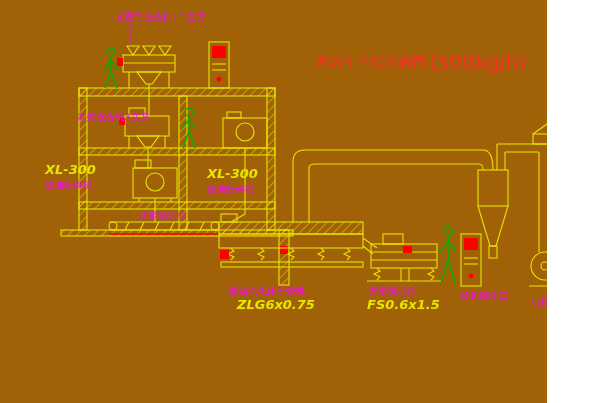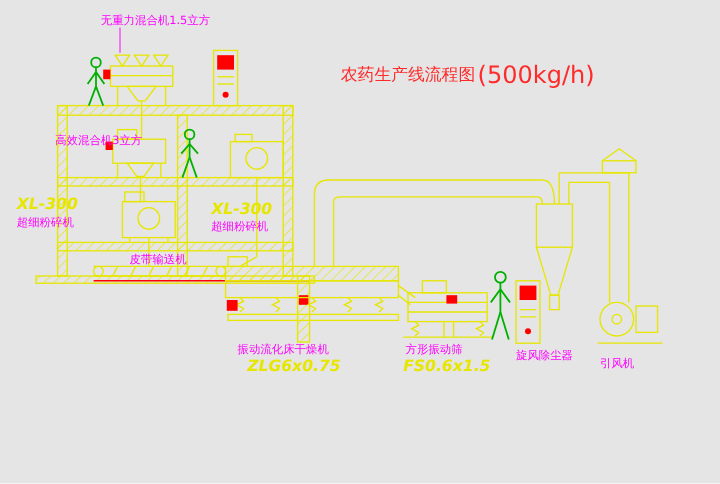--- a/index.html
+++ b/index.html
@@ -1,16 +1,16 @@
 <!DOCTYPE html>
 <html><head>
 <meta charset="utf-8">
 <style>
   html,body{margin:0;padding:0;background:#ffffff;}
-  .page{position:relative;width:600px;height:403px;background:#e5e5e5;overflow:hidden;}
+  .page{position:relative;width:516px;height:403px;background:#a16207;overflow:hidden;padding-left:31px;}
   svg{display:block;}
   .s{stroke:#e6e600;stroke-width:1.1;fill:none;}
   .sh{stroke:#e6e600;stroke-width:1.1;}
   .red{fill:#ff0000;stroke:none;}
   .rln{stroke:#ff0000;stroke-width:1.3;fill:none;}
   .grn{stroke:#00b000;stroke-width:1.5;fill:none;}
   .mln{stroke:#ff00ff;stroke-width:0.8;}
   text{font-family:"DejaVu Sans",sans-serif;}
   .t-m{fill:#ff00ff;font-size:9.5px;}
   .t-y{fill:#e6e600;font-size:13px;font-style:italic;font-weight:bold;}

